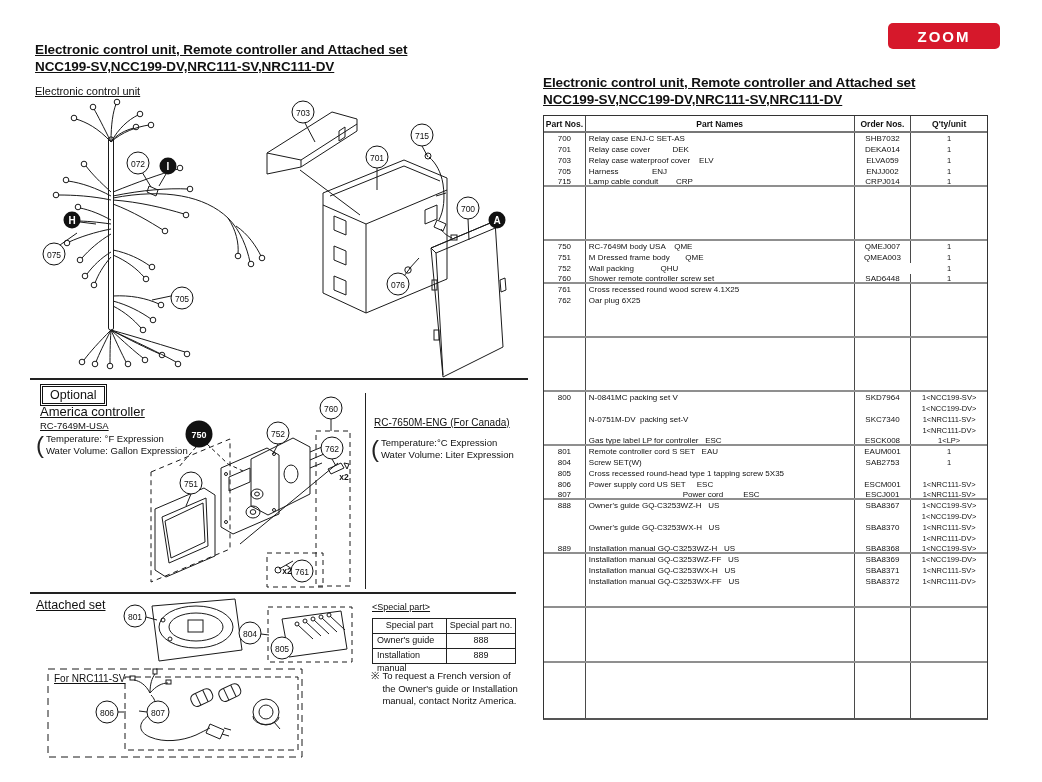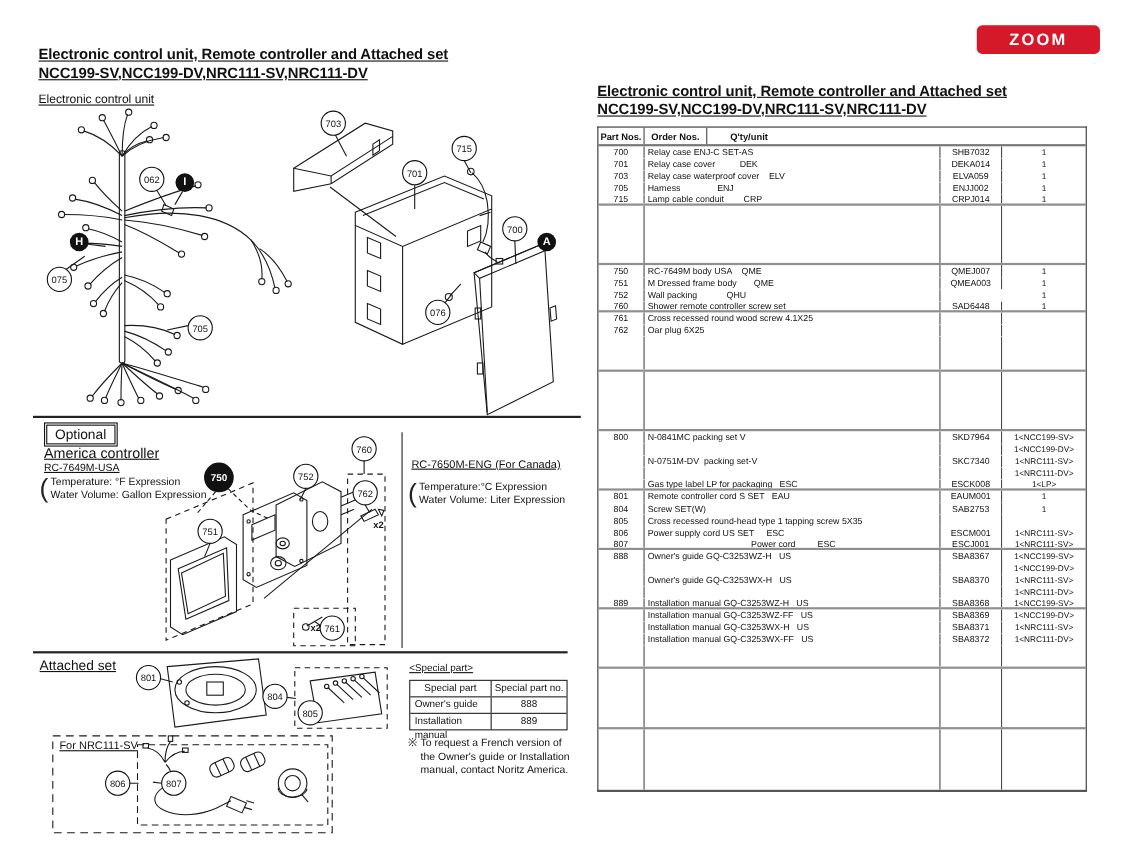--- a/index.html
+++ b/index.html
@@ -363,20 +363,21 @@
   </div>
 
   <div class="abs title" style="left:543px;top:74px;">
     <div>Electronic control unit, Remote controller and Attached set</div>
     <div>NCC199-SV,NCC199-DV,NRC111-SV,NRC111-DV</div>
   </div>
 
   <div class="ptable">
     <div class="prow phead">
       <div class="pc1">Part Nos.</div>
+      <div class="pc2" style="text-align:center;white-space:normal;">Part Names</div>
       <div class="pc3">Order Nos.</div>
       <div class="pc4" style="font-size:8.5px;">Q'ty/unit</div>
     </div>
     <div id="prows">
         <div class="prow" style="height: 11px;">
           <div class="pc1" style="line-height: 11px;">700</div>
           <div class="pc2" style="line-height: 11px;">Relay case ENJ-C SET-AS</div>
           <div class="pc3" style="line-height: 11px;">SHB7032</div>
           <div class="pc4" style="line-height: 11px;">1</div>
         </div>
@@ -477,21 +478,21 @@
           <div class="pc4" style="line-height: 11px;">1&lt;NRC111-SV&gt;</div>
         </div>
         <div class="prow" style="height: 11px;">
           <div class="pc1" style="line-height: 11px;"></div>
           <div class="pc2" style="line-height: 11px;"></div>
           <div class="pc3" style="line-height: 11px;"></div>
           <div class="pc4" style="line-height: 11px;">1&lt;NRC111-DV&gt;</div>
         </div>
         <div class="prow sep" style="height: 10px;">
           <div class="pc1" style="line-height: 10px;"></div>
-          <div class="pc2" style="line-height: 10px;">Gas type label LP for packaging   ESC</div>
+          <div class="pc2" style="line-height: 10px;">Gas type label LP for controller   ESC</div>
           <div class="pc3" style="line-height: 10px;">ESCK008</div>
           <div class="pc4" style="line-height: 10px;">1&lt;LP&gt;</div>
         </div>
         <div class="prow" style="height: 11px;">
           <div class="pc1" style="line-height: 11px;">801</div>
           <div class="pc2" style="line-height: 11px;">Remote controller cord S SET   EAU</div>
           <div class="pc3" style="line-height: 11px;">EAUM001</div>
           <div class="pc4" style="line-height: 11px;">1</div>
         </div>
         <div class="prow" style="height: 11px;">
@@ -580,21 +581,21 @@
         </div>
         <div class="prow" style="height: 55px;">
           <div class="pc1" style="line-height: 12px;"></div>
           <div class="pc2" style="line-height: 12px;"></div>
           <div class="pc3" style="line-height: 12px;"></div>
           <div class="pc4" style="line-height: 12px;"></div>
         </div>
       </div>
   </div>
 
-<div class="co c" style="left: 138px; top: 163px;">062</div>
+<div class="co c" style="left: 138px; top: 163px;">072</div>
     <div class="co d" style="left: 168px; top: 166px;">I</div>
     <div class="co d" style="left: 72px; top: 220px;">H</div>
     <div class="co c" style="left: 54px; top: 254px;">075</div>
     <div class="co c" style="left: 182px; top: 298px;">705</div>
     <div class="co c" style="left: 303px; top: 112px;">703</div>
     <div class="co c" style="left: 422px; top: 135px;">715</div>
     <div class="co c" style="left: 377px; top: 157px;">701</div>
     <div class="co c" style="left: 468px; top: 208px;">700</div>
     <div class="co d" style="left: 497px; top: 220px;">A</div>
     <div class="co c" style="left: 398px; top: 284px;">076</div>

